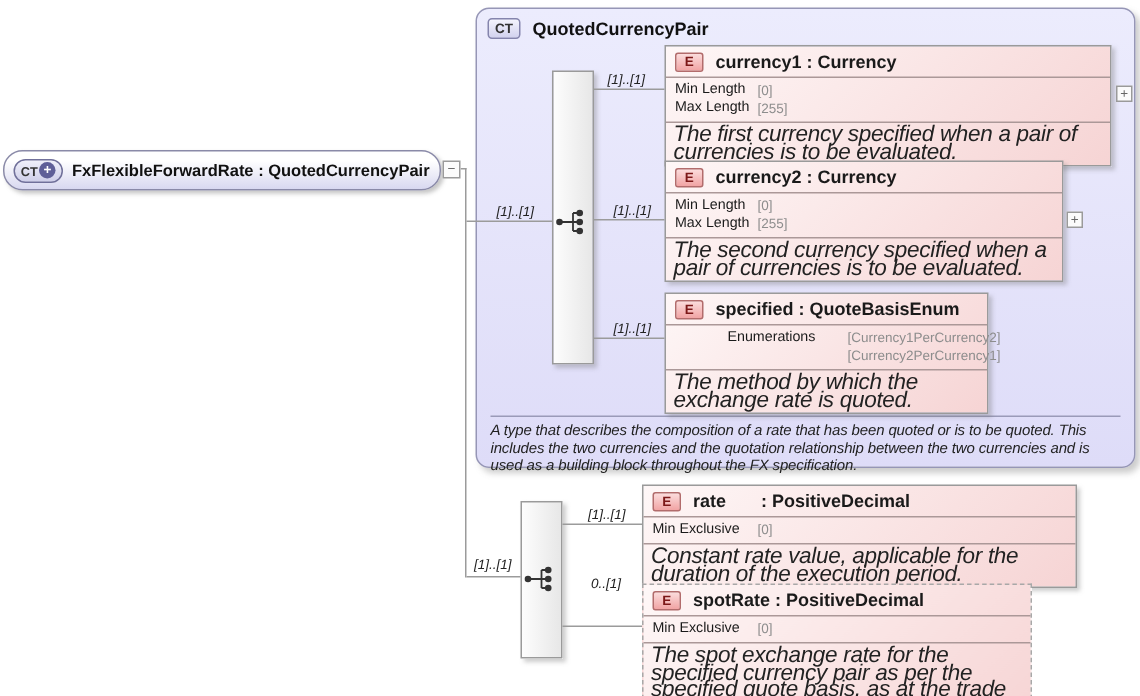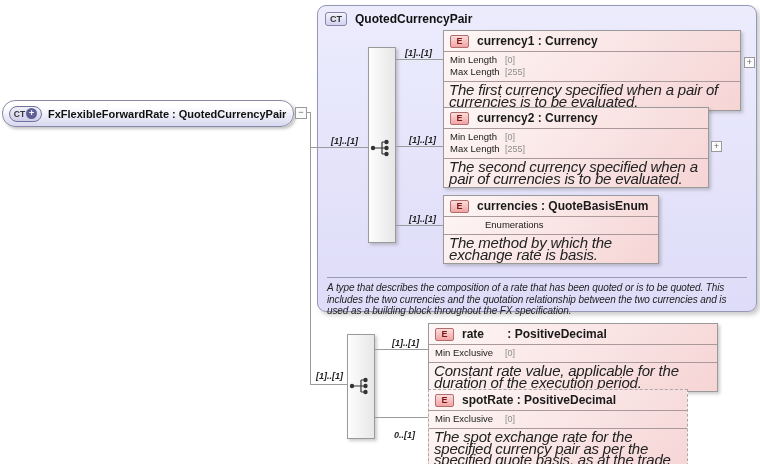--- a/index.html
+++ b/index.html
@@ -5,21 +5,21 @@
   html,body{margin:0;padding:0;background:#ffffff;}
   .canvas{position:relative;width:760px;height:464px;background:#ffffff;
           font-family:"Liberation Sans",sans-serif;overflow:hidden;}
 
   
   .hline,.vline{position:absolute;background:#9b9b9b;z-index:5;}
   .hline{height:1px;}
   .vline{width:1px;}
 
   
-  .card-label{position:absolute;font-size:9px;font-weight:bold;font-style:italic;
+  .card-label{position:absolute;font-size:9px;font-weight:normal;font-style:italic;
               color:#222;z-index:6;white-space:nowrap;}
 
   
   .seq-bar{position:absolute;width:28px;box-sizing:border-box;z-index:4;
            background:linear-gradient(90deg,#fdfdfd,#e7e7e7);
            border:1px solid #9a9a9a;box-shadow:2px 2px 3px rgba(110,110,110,.35);}
   .seq-glyph{position:absolute;z-index:6;}
 
   
   .ct-box{position:absolute;left:317px;top:5px;width:440px;height:307px;box-sizing:border-box;
@@ -124,21 +124,21 @@
     <circle cx="17.5" cy="10" r="2.2" fill="#333"></circle>
     <circle cx="17.5" cy="16" r="2.2" fill="#333"></circle>
   </svg>
 
   <div class="card-label" style="left:331px;top:136px;">[1]..[1]</div>
   <div class="card-label" style="left:405px;top:48px;">[1]..[1]</div>
   <div class="card-label" style="left:409px;top:135px;">[1]..[1]</div>
   <div class="card-label" style="left:409px;top:214px;">[1]..[1]</div>
   <div class="card-label" style="left:316px;top:371px;">[1]..[1]</div>
   <div class="card-label" style="left:392px;top:338px;">[1]..[1]</div>
-  <div class="card-label" style="left:394px;top:430px;">0..[1]</div>
+  <div class="card-label" style="left:394px;top:384px;">0..[1]</div>
 
   <div class="el-box" style="left:443px;top:30px;width:298px;">
     <div class="el-header">
       <span class="e-icon">E</span>
       <span class="el-title">currency1 : Currency</span>
     </div>
     <div class="el-facets">
       <div class="facet-row">
         <span class="facet-label fl-w55">Min Length</span>
         <span class="facet-values">
@@ -175,28 +175,32 @@
           </span>
       </div>
     </div>
     <div class="el-desc">The second currency specified when a pair of currencies is to be evaluated.</div>
   </div>
   <div class="toggle-box" style="left:711px;top:141px;">+</div>
 
   <div class="el-box" style="left:443px;top:195px;width:216px;">
     <div class="el-header">
       <span class="e-icon">E</span>
-      <span class="el-title">currencies : QuoteBasisEnum</span>
+      <span class="el-title">specified : QuoteBasisEnum</span>
     </div>
     <div class="el-facets">
       <div class="facet-row">
         <span class="facet-label fl-w80">Enumerations</span>
-      </div>
-    </div>
-    <div class="el-desc">The method by which the exchange rate is basis.</div>
+        <span class="facet-values">
+          <span>[Currency1PerCurrency2]</span>
+          <span>[Currency2PerCurrency1]</span>
+        </span>
+      </div>
+    </div>
+    <div class="el-desc">The method by which the exchange rate is quoted.</div>
   </div>
 
   <div class="el-box" style="left:428px;top:323px;width:290px;">
     <div class="el-header">
       <span class="e-icon">E</span>
       <span class="el-title">rate       : PositiveDecimal</span>
     </div>
     <div class="el-facets">
       <div class="facet-row">
         <span class="facet-label fl-w70">Min Exclusive</span>

